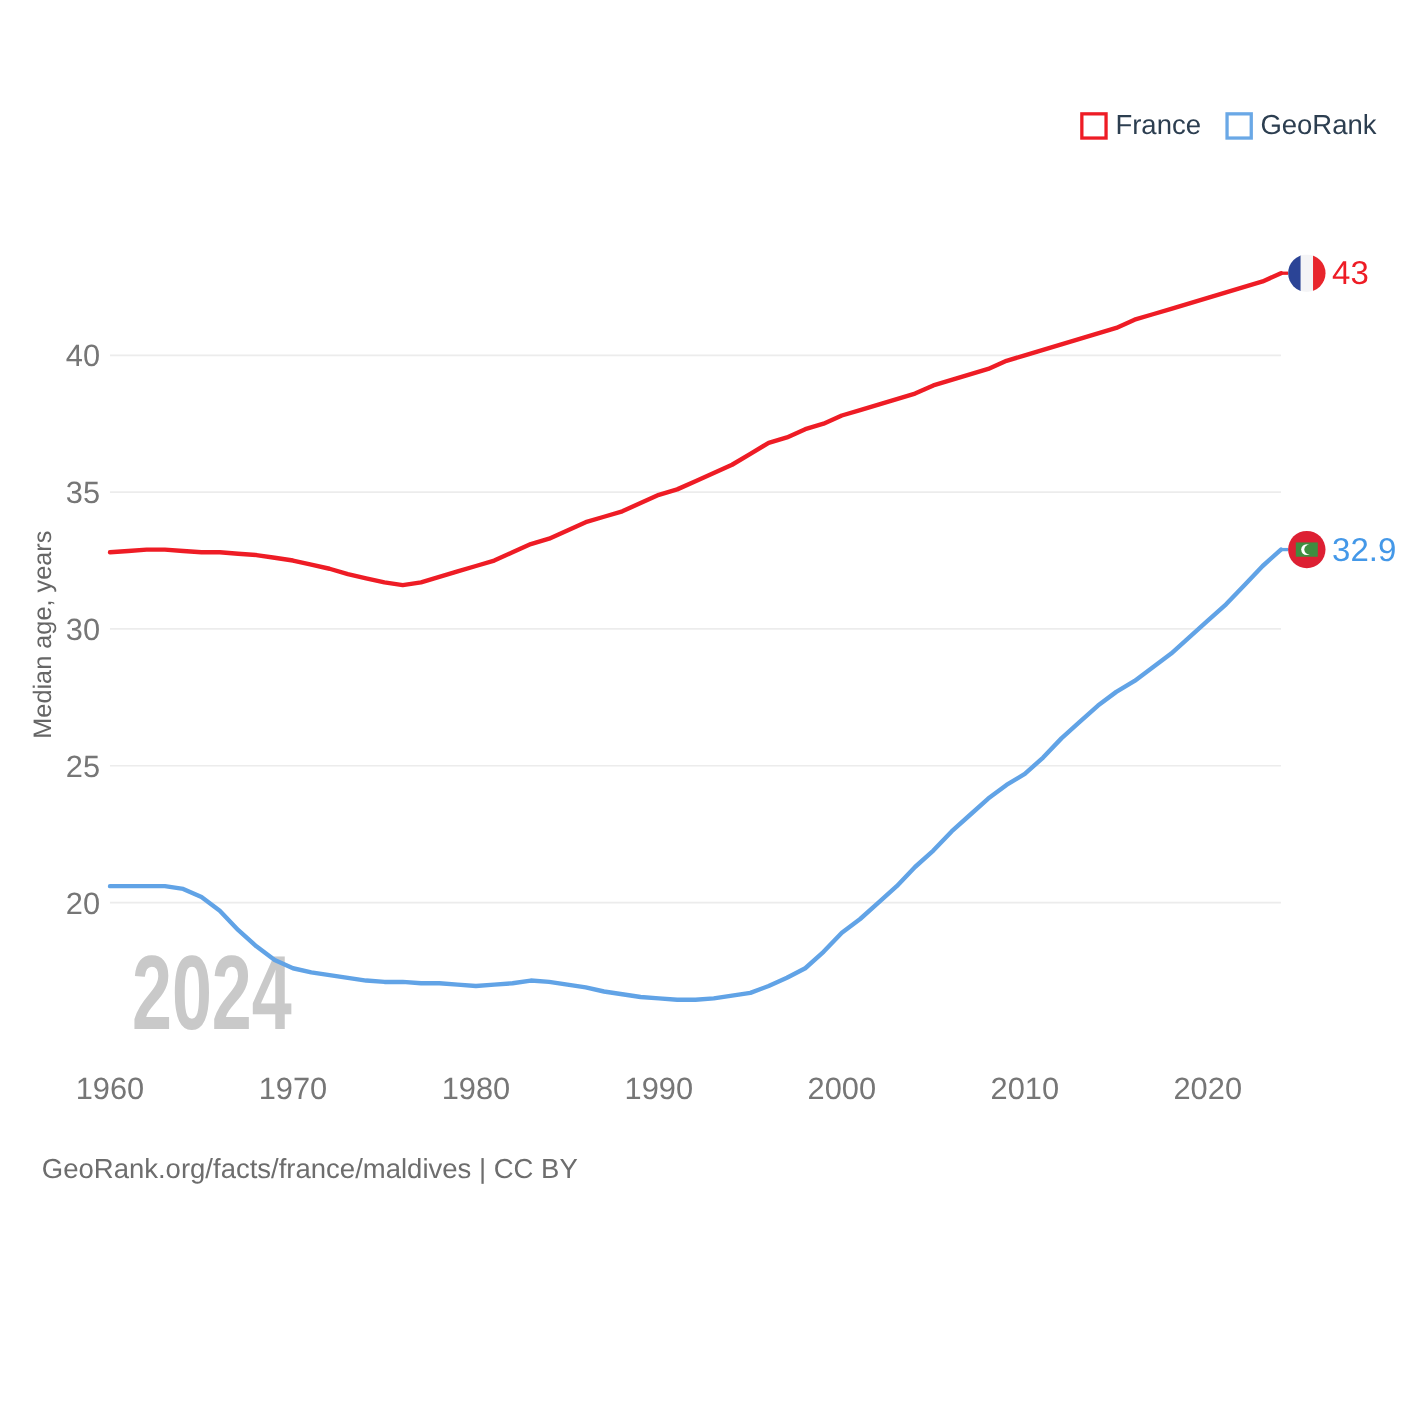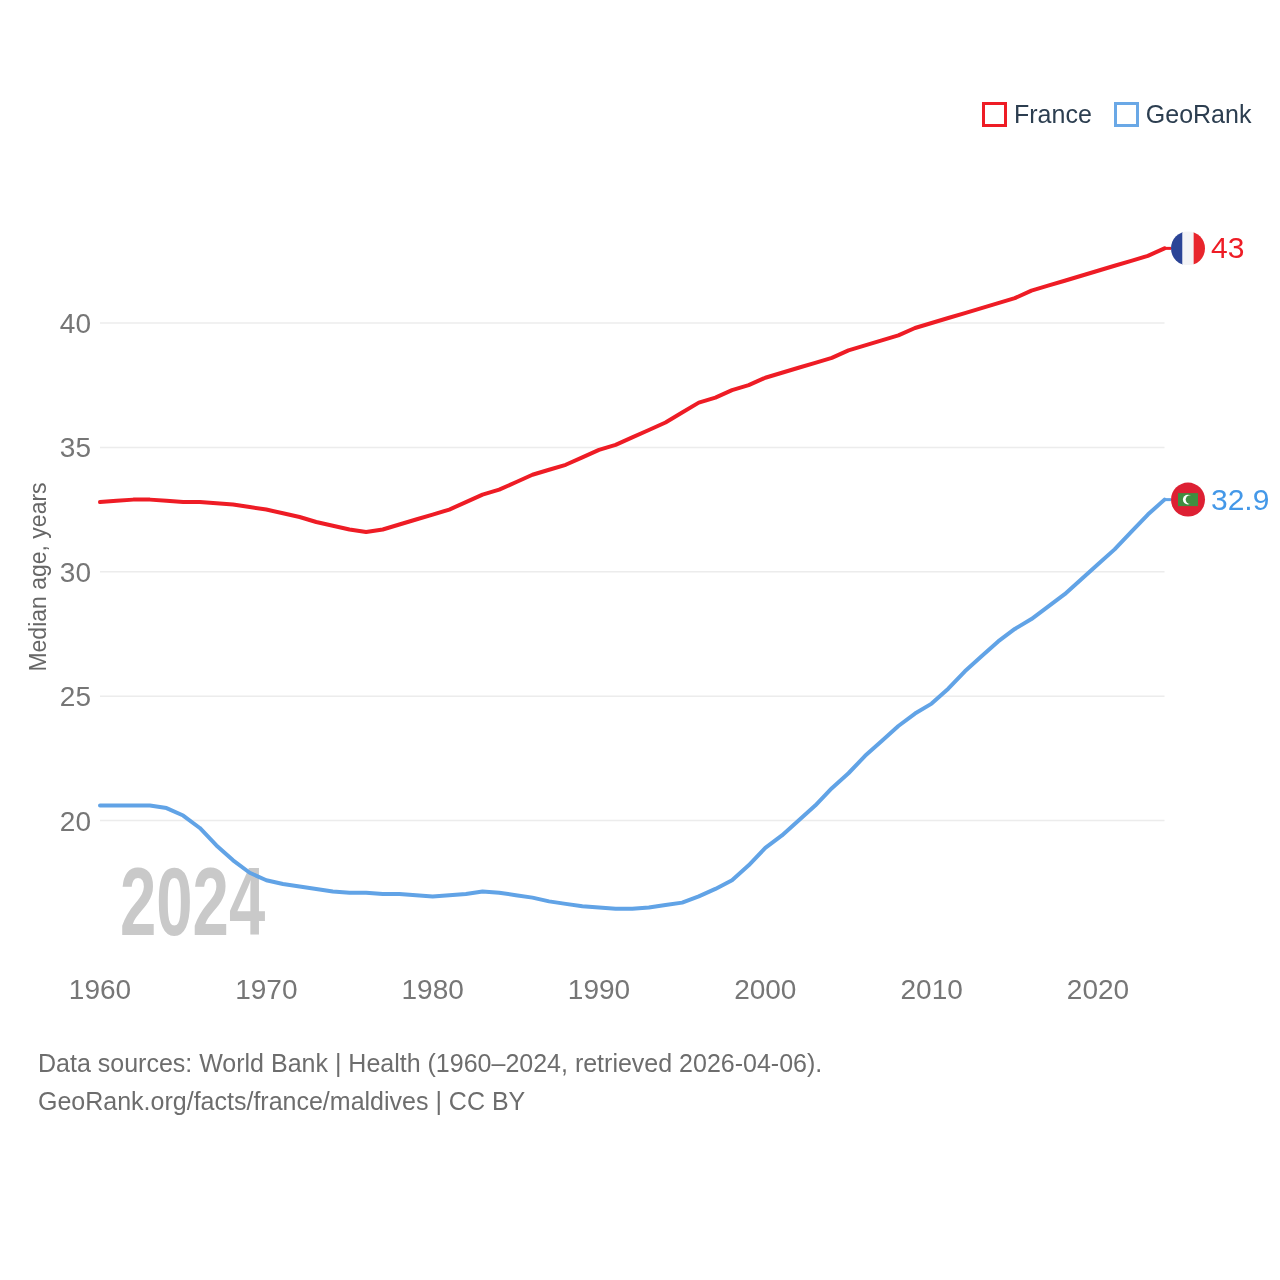--- a/index.html
+++ b/index.html
@@ -82,15 +82,14 @@
         <span class="legend-label">France</span>
       </span>
       <span class="legend-item">
         <span class="legend-box" style="border-color: rgb(106, 168, 230);"></span>
         <span class="legend-label">GeoRank</span>
       </span>
     </div>
 </div>
 
 <div class="footer">
-  <div>Data sources: World Bank | Health (1960–2024, retrieved 2026-04-06).</div>
   <div>GeoRank.org/facts/france/maldives | CC BY</div>
 </div>
 
 </body></html>

